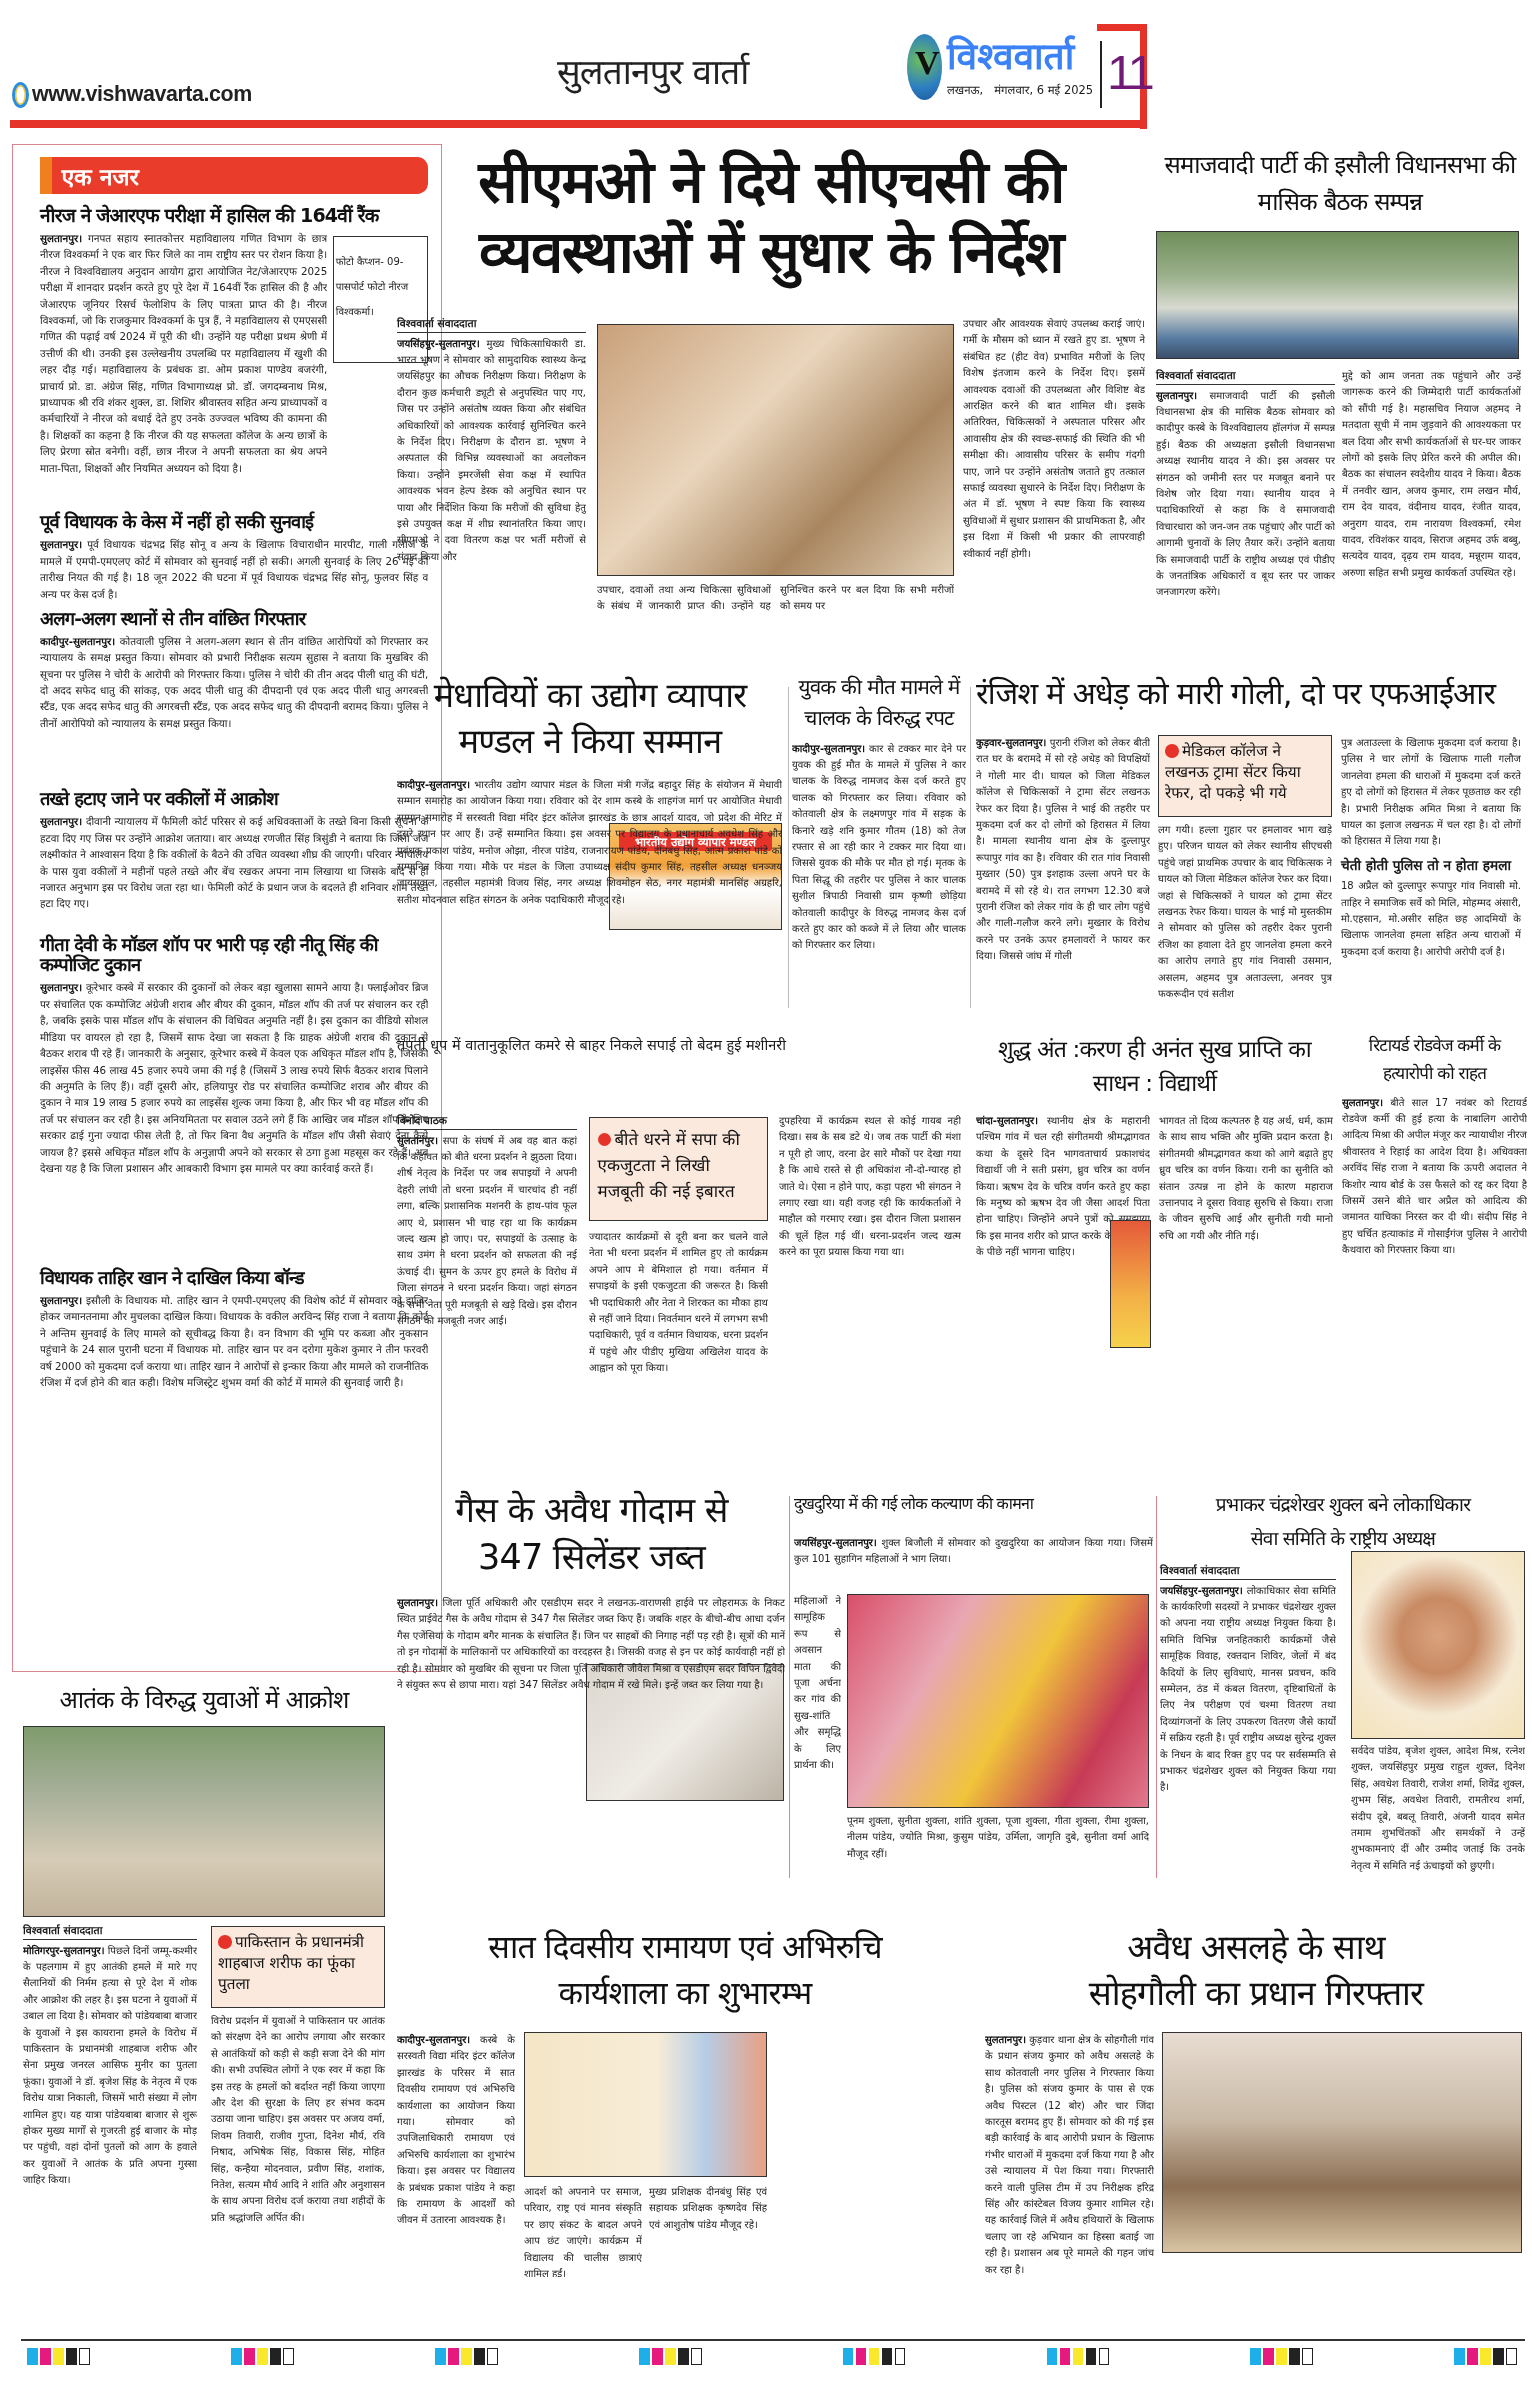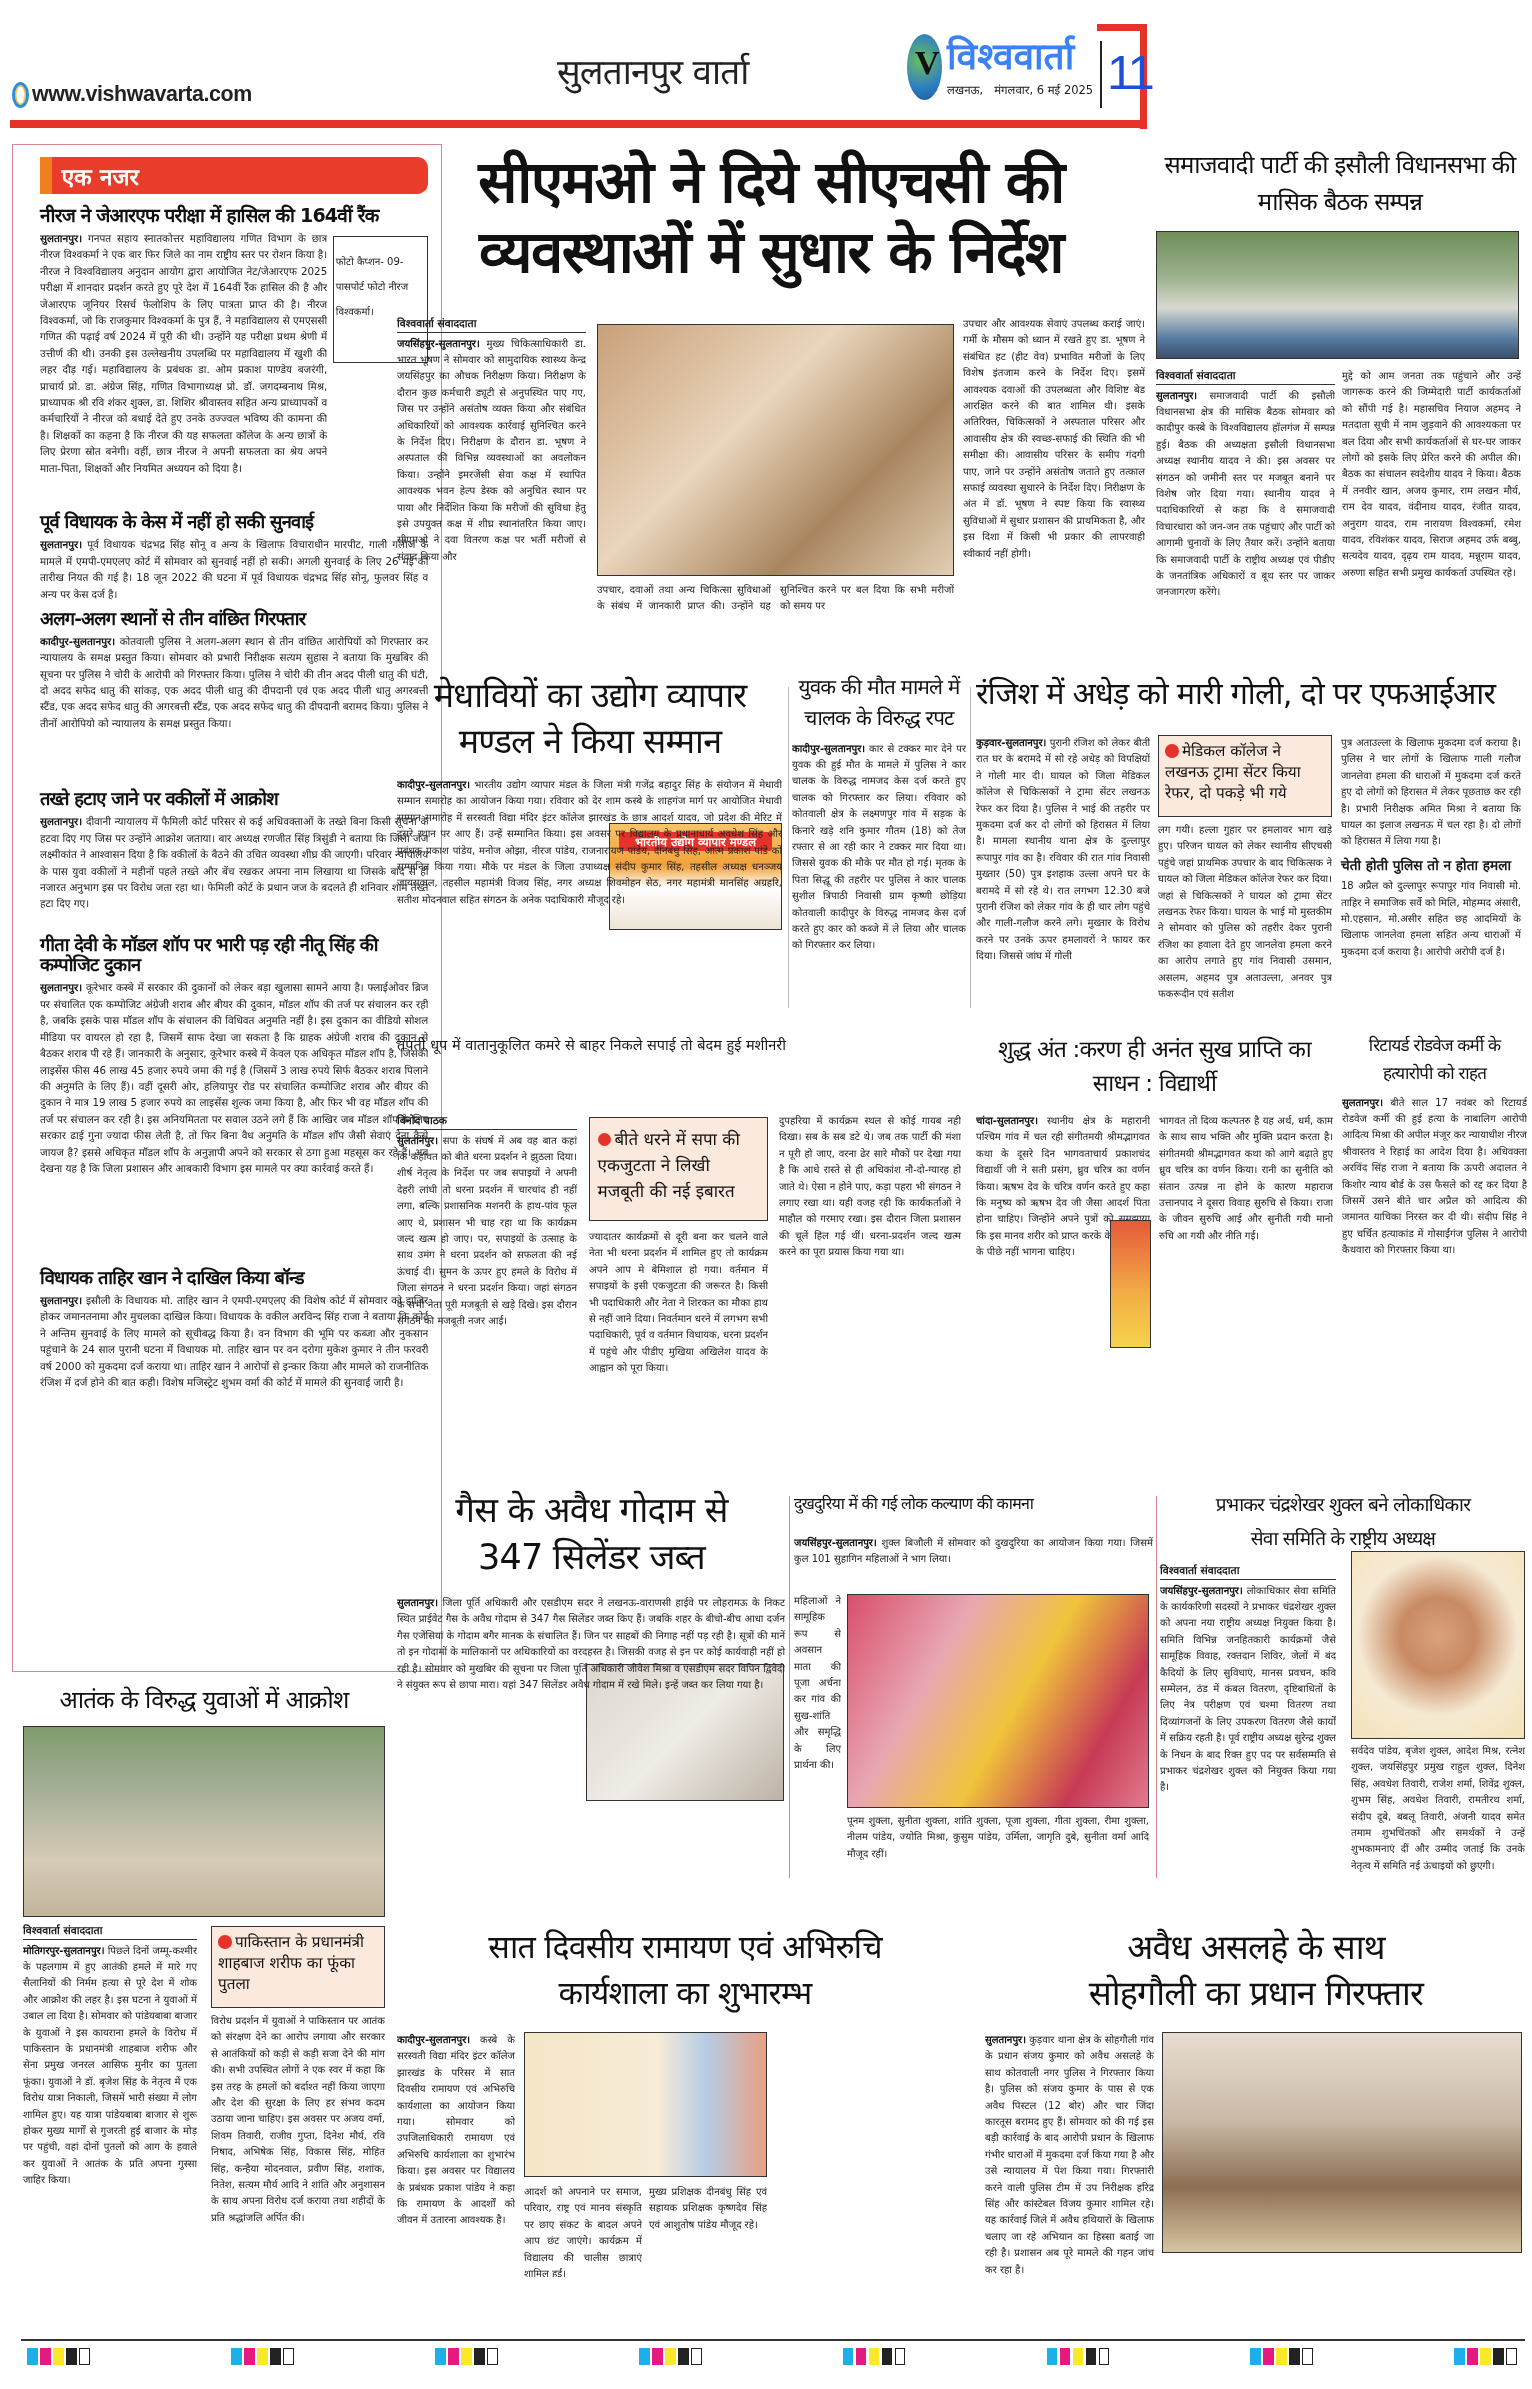--- a/index.html
+++ b/index.html
@@ -33,21 +33,21 @@
 <div class="abs" style="left:0;top:0;width:1533px;height:128px;">
   <div class="abs" style="left:12.2px;top:82px;width:17px;height:26px;border-radius:50%;border:3.8px solid #2a8ed8;background:#fff;box-shadow:inset 0 0 0 1.5px #f3c13a;"></div>
   <div class="abs" style="left:32px;top:82px;font-family:'Liberation Sans',sans-serif;font-weight:bold;font-size:21.4px;color:#222;letter-spacing:-0.4px;">www.vishwavarta.com</div>
   <div class="abs" style="left:557px;top:47px;font-size:35px;color:#222;letter-spacing:-0.8px;">सुलतानपुर वार्ता</div>
   <div class="abs" style="left:907px;top:34px;width:35px;height:66px;border-radius:50%;background:radial-gradient(circle at 40% 40%,#6fbf5a,#2d7fc2 60%,#1c5a9a);"></div>
   <div class="abs" style="left:915px;top:44px;font-size:34px;font-weight:bold;color:#111;font-family:'Liberation Serif',serif;">V</div>
   <div class="abs" style="left:947px;top:29px;font-size:37px;font-weight:bold;color:#3b82f6;">विश्ववार्ता</div>
   <div class="abs" style="left:947px;top:82px;font-size:11.5px;color:#222;white-space:pre;">लखनऊ,   मंगलवार, 6 मई 2025</div>
   <div class="abs" style="left:1097px;top:24px;width:50px;height:105px;border-top:7.6px solid #e6332a;border-right:7.6px solid #e6332a;"></div>
   <div class="abs" style="left:1100px;top:41px;width:1.5px;height:67px;background:#222;"></div>
-  <div class="abs" style="left:1107px;top:44px;font-size:49px;color:#1d4ed8;font-family:'Liberation Sans',sans-serif;letter-spacing:-3.1px;">11</div>
+  <div class="abs" style="left:1107px;top:44px;font-size:49px;color:#701a75;font-family:'Liberation Sans',sans-serif;letter-spacing:-3.1px;">11</div>
   <div class="abs" style="left:10px;top:120px;width:1136px;height:8.4px;background:#e6332a;"></div>
 </div>
 
 <div class="abs" style="left:11.5px;top:144px;width:430px;height:1528px;border:1.5px solid #d9848e;border-top-width:0.8px;padding:4.6px 12.2px 0 27.5px;overflow:hidden;">
   <div style="position:relative;height:37px;background:#ea3c2a;border-radius:0 10.7px 10.7px 0;margin:7.6px 0 10.7px 0;">
     <div style="position:absolute;left:0;top:0;width:12.2px;height:37px;background:#f07f1e;"></div>
     <div style="position:absolute;left:21.4px;top:3.1px;font-size:23px;font-weight:bold;color:#fff;">एक नजर</div>
   </div>
 
   <div>

